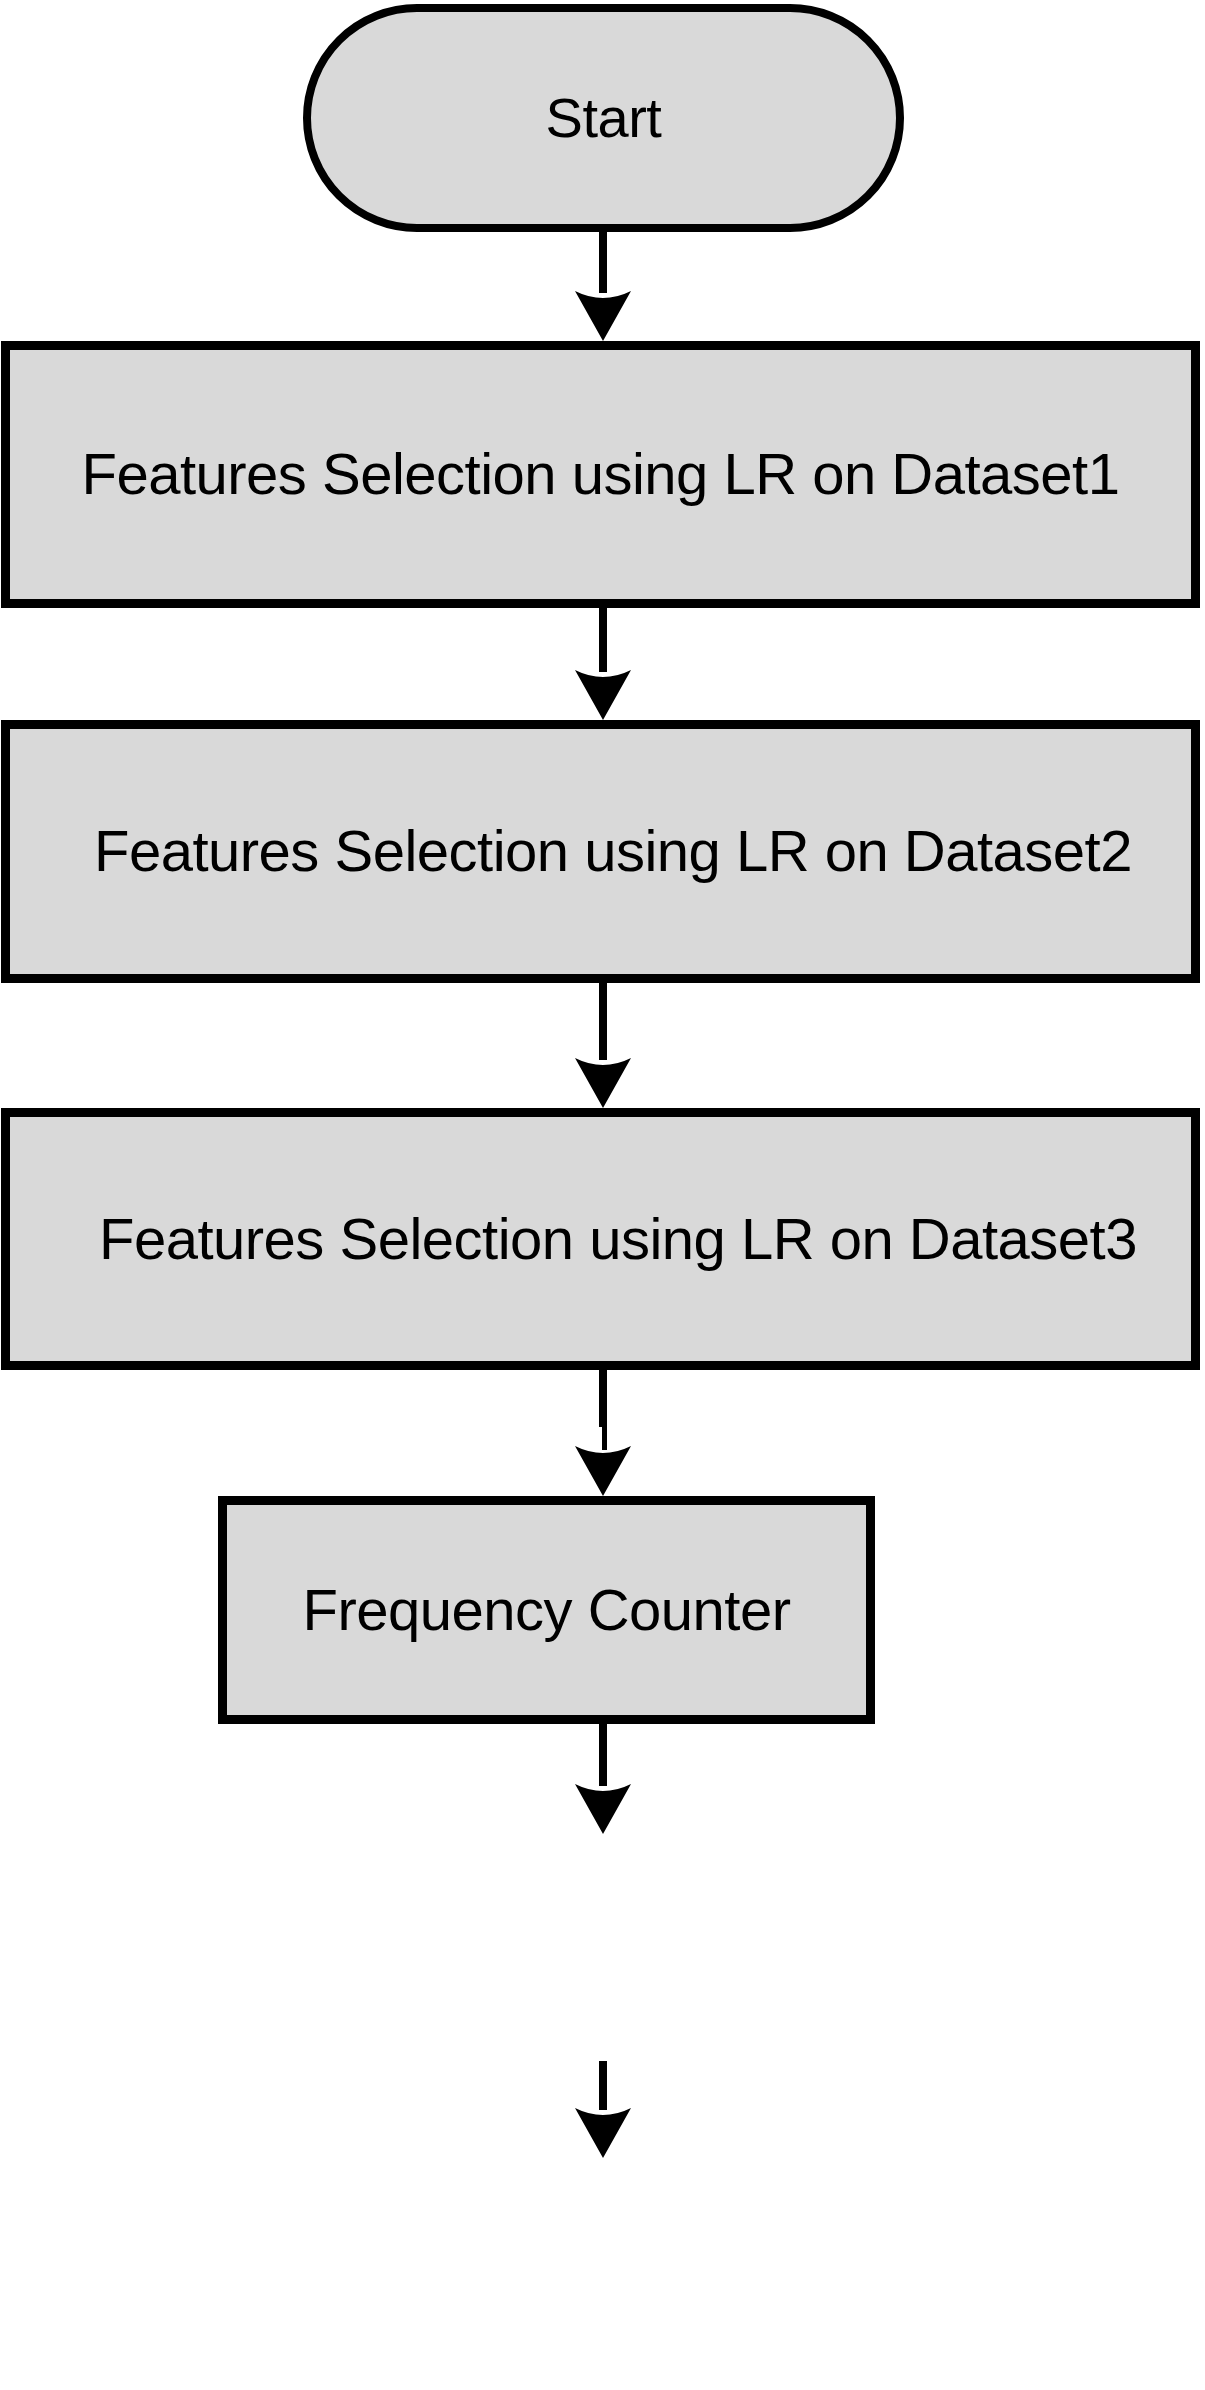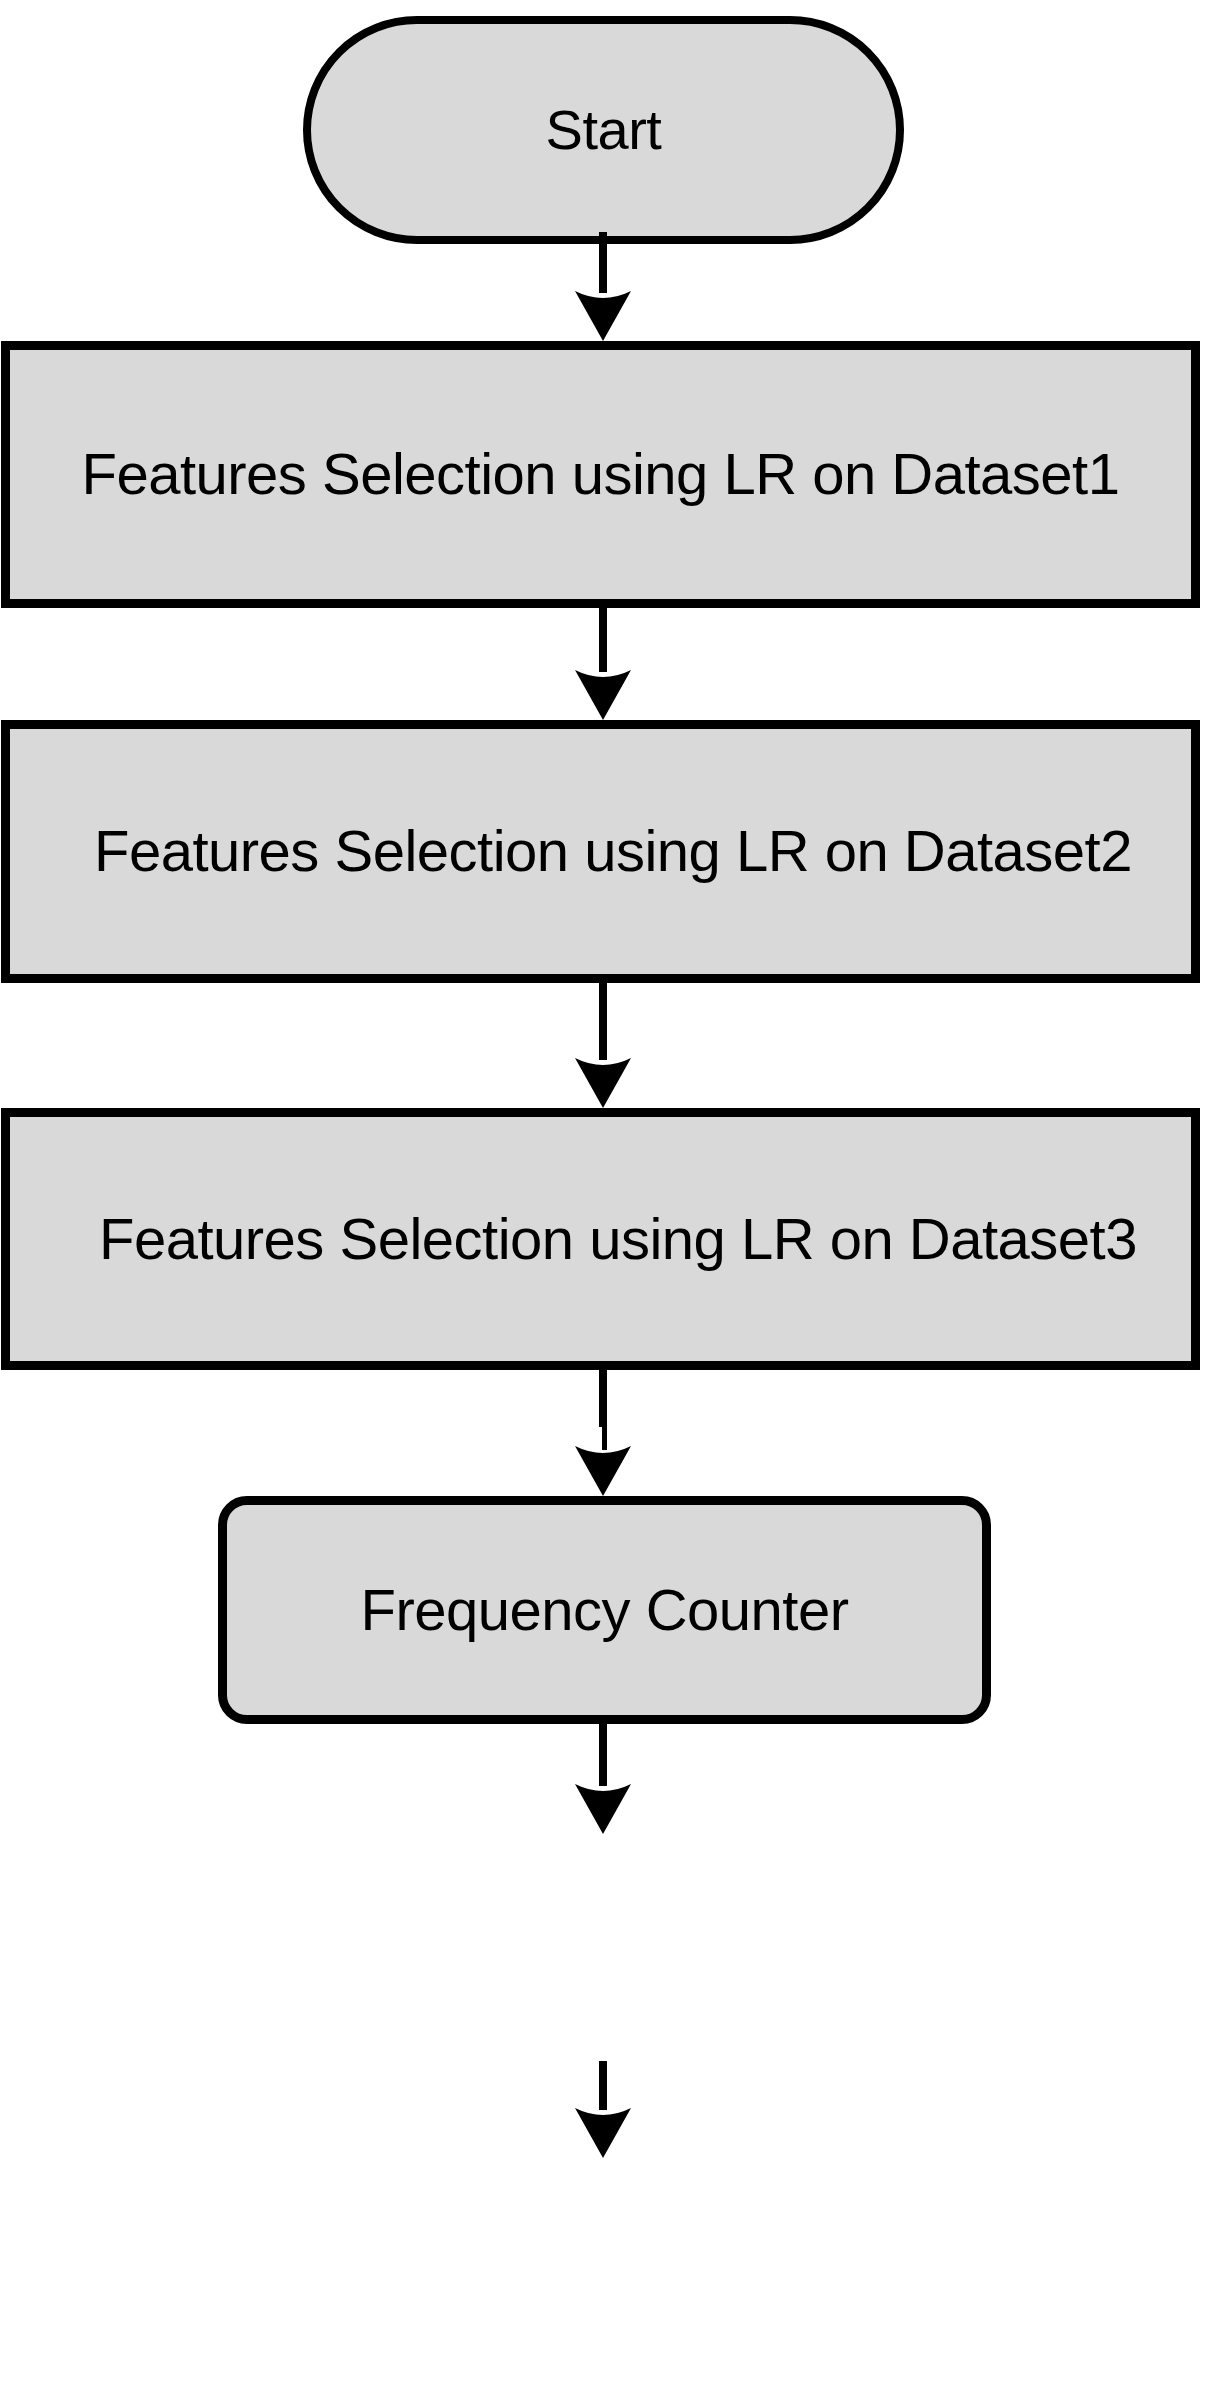--- a/index.html
+++ b/index.html
@@ -30,28 +30,28 @@
     text-align:center;
   }
   .node .label{
     color:var(--text);
     font-size:58px;
     letter-spacing:-0.5px;
     line-height:1.15;
     padding:0 10px;
     white-space:nowrap;
   }
-  .terminator{border-width:8px;margin-top:12px;}
+  .terminator{border-width:8px;}
   .terminator .label{font-size:56px;}
 
   #n-start{left:303px;top:4px;width:601px;height:228px;border-radius:114px;}
   #n-fs1{left:1px;top:341px;width:1199px;height:267px;}
   #n-fs2{left:1px;top:720px;width:1199px;height:263px;padding-left:25px;}
   #n-fs3{left:1px;top:1108px;width:1199px;height:262px;padding-left:35px;}
-  #n-freq{left:218px;top:1496px;width:773px;height:228px;border-radius:29px;}
+  #n-freq{left:218px;top:1496px;width:657px;height:228px;}
   #n-kbest{left:216px;top:1834px;width:775px;height:227px;}
   #n-end{left:304px;top:2158px;width:603px;height:227px;border-radius:100px;}
 
   .arrow{position:absolute;left:571px;width:64px;display:block;}
   .arrow .ink{fill:var(--stroke);stroke:none;}
   #a1{top:232px;height:109px;}
   #a2{top:605px;height:115px;}
   #a3{top:983px;height:125px;}
   #a4{top:1370px;height:126px;}
   #a5{top:1724px;height:110px;}

